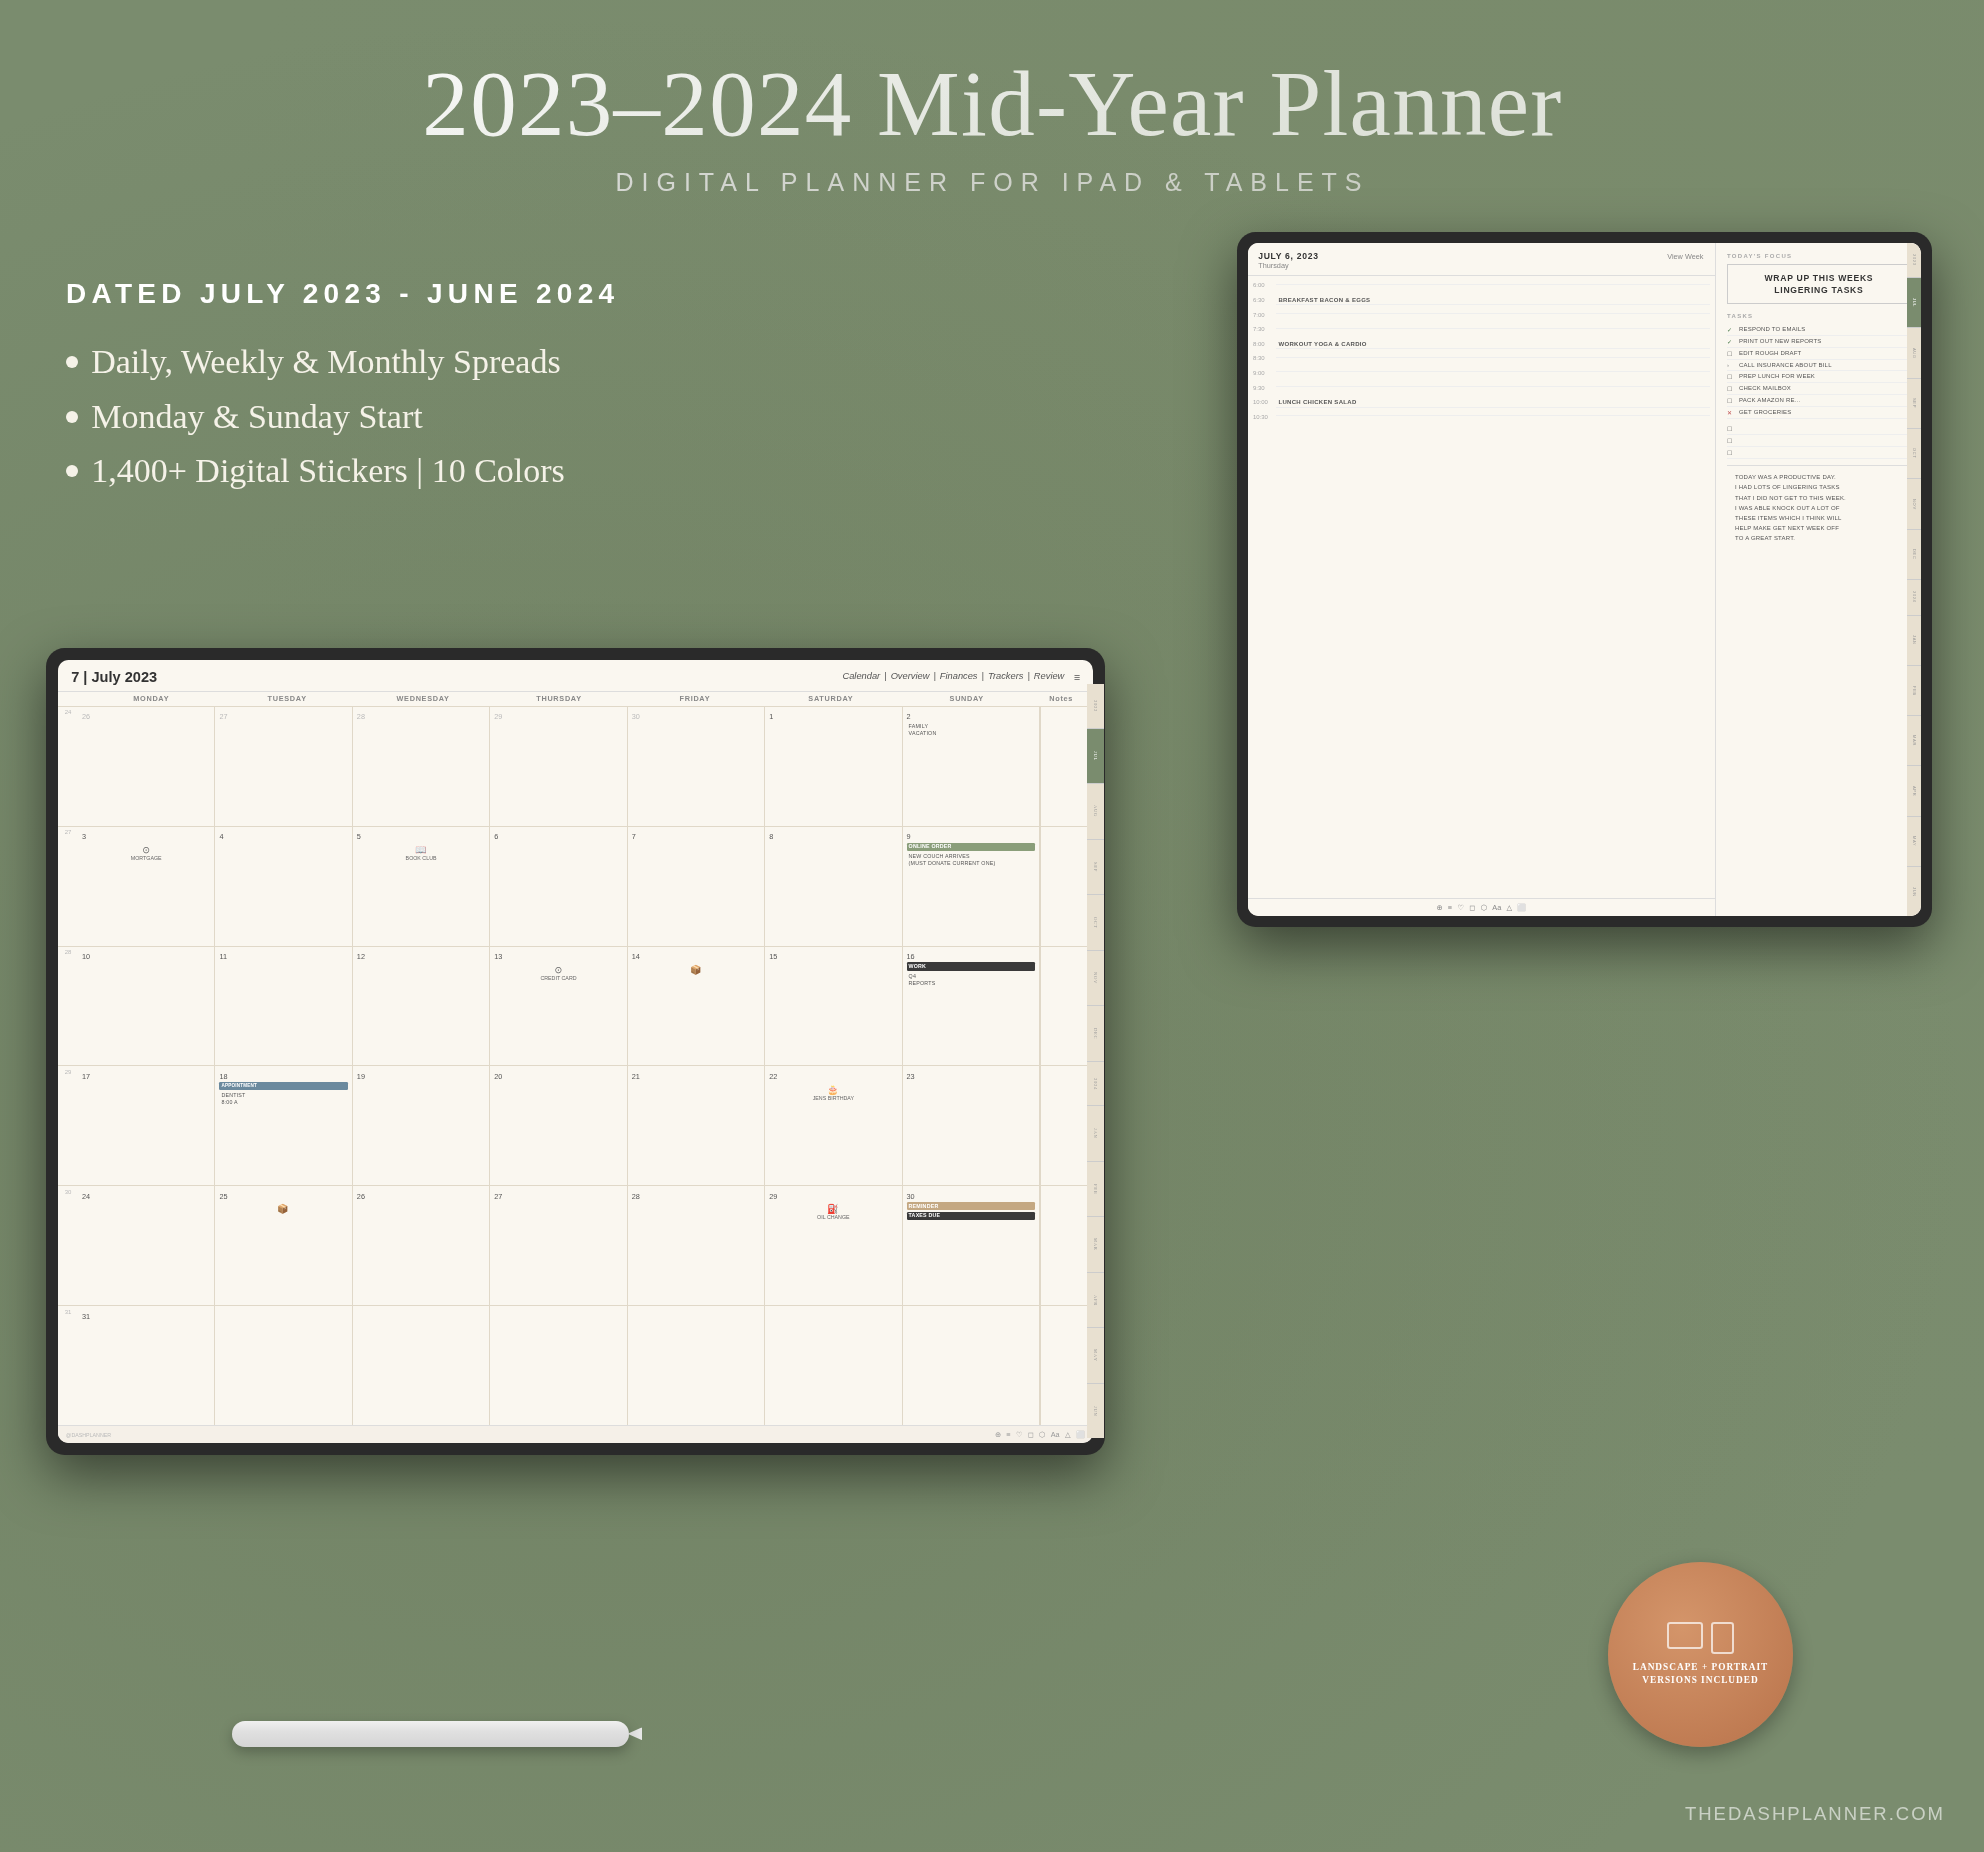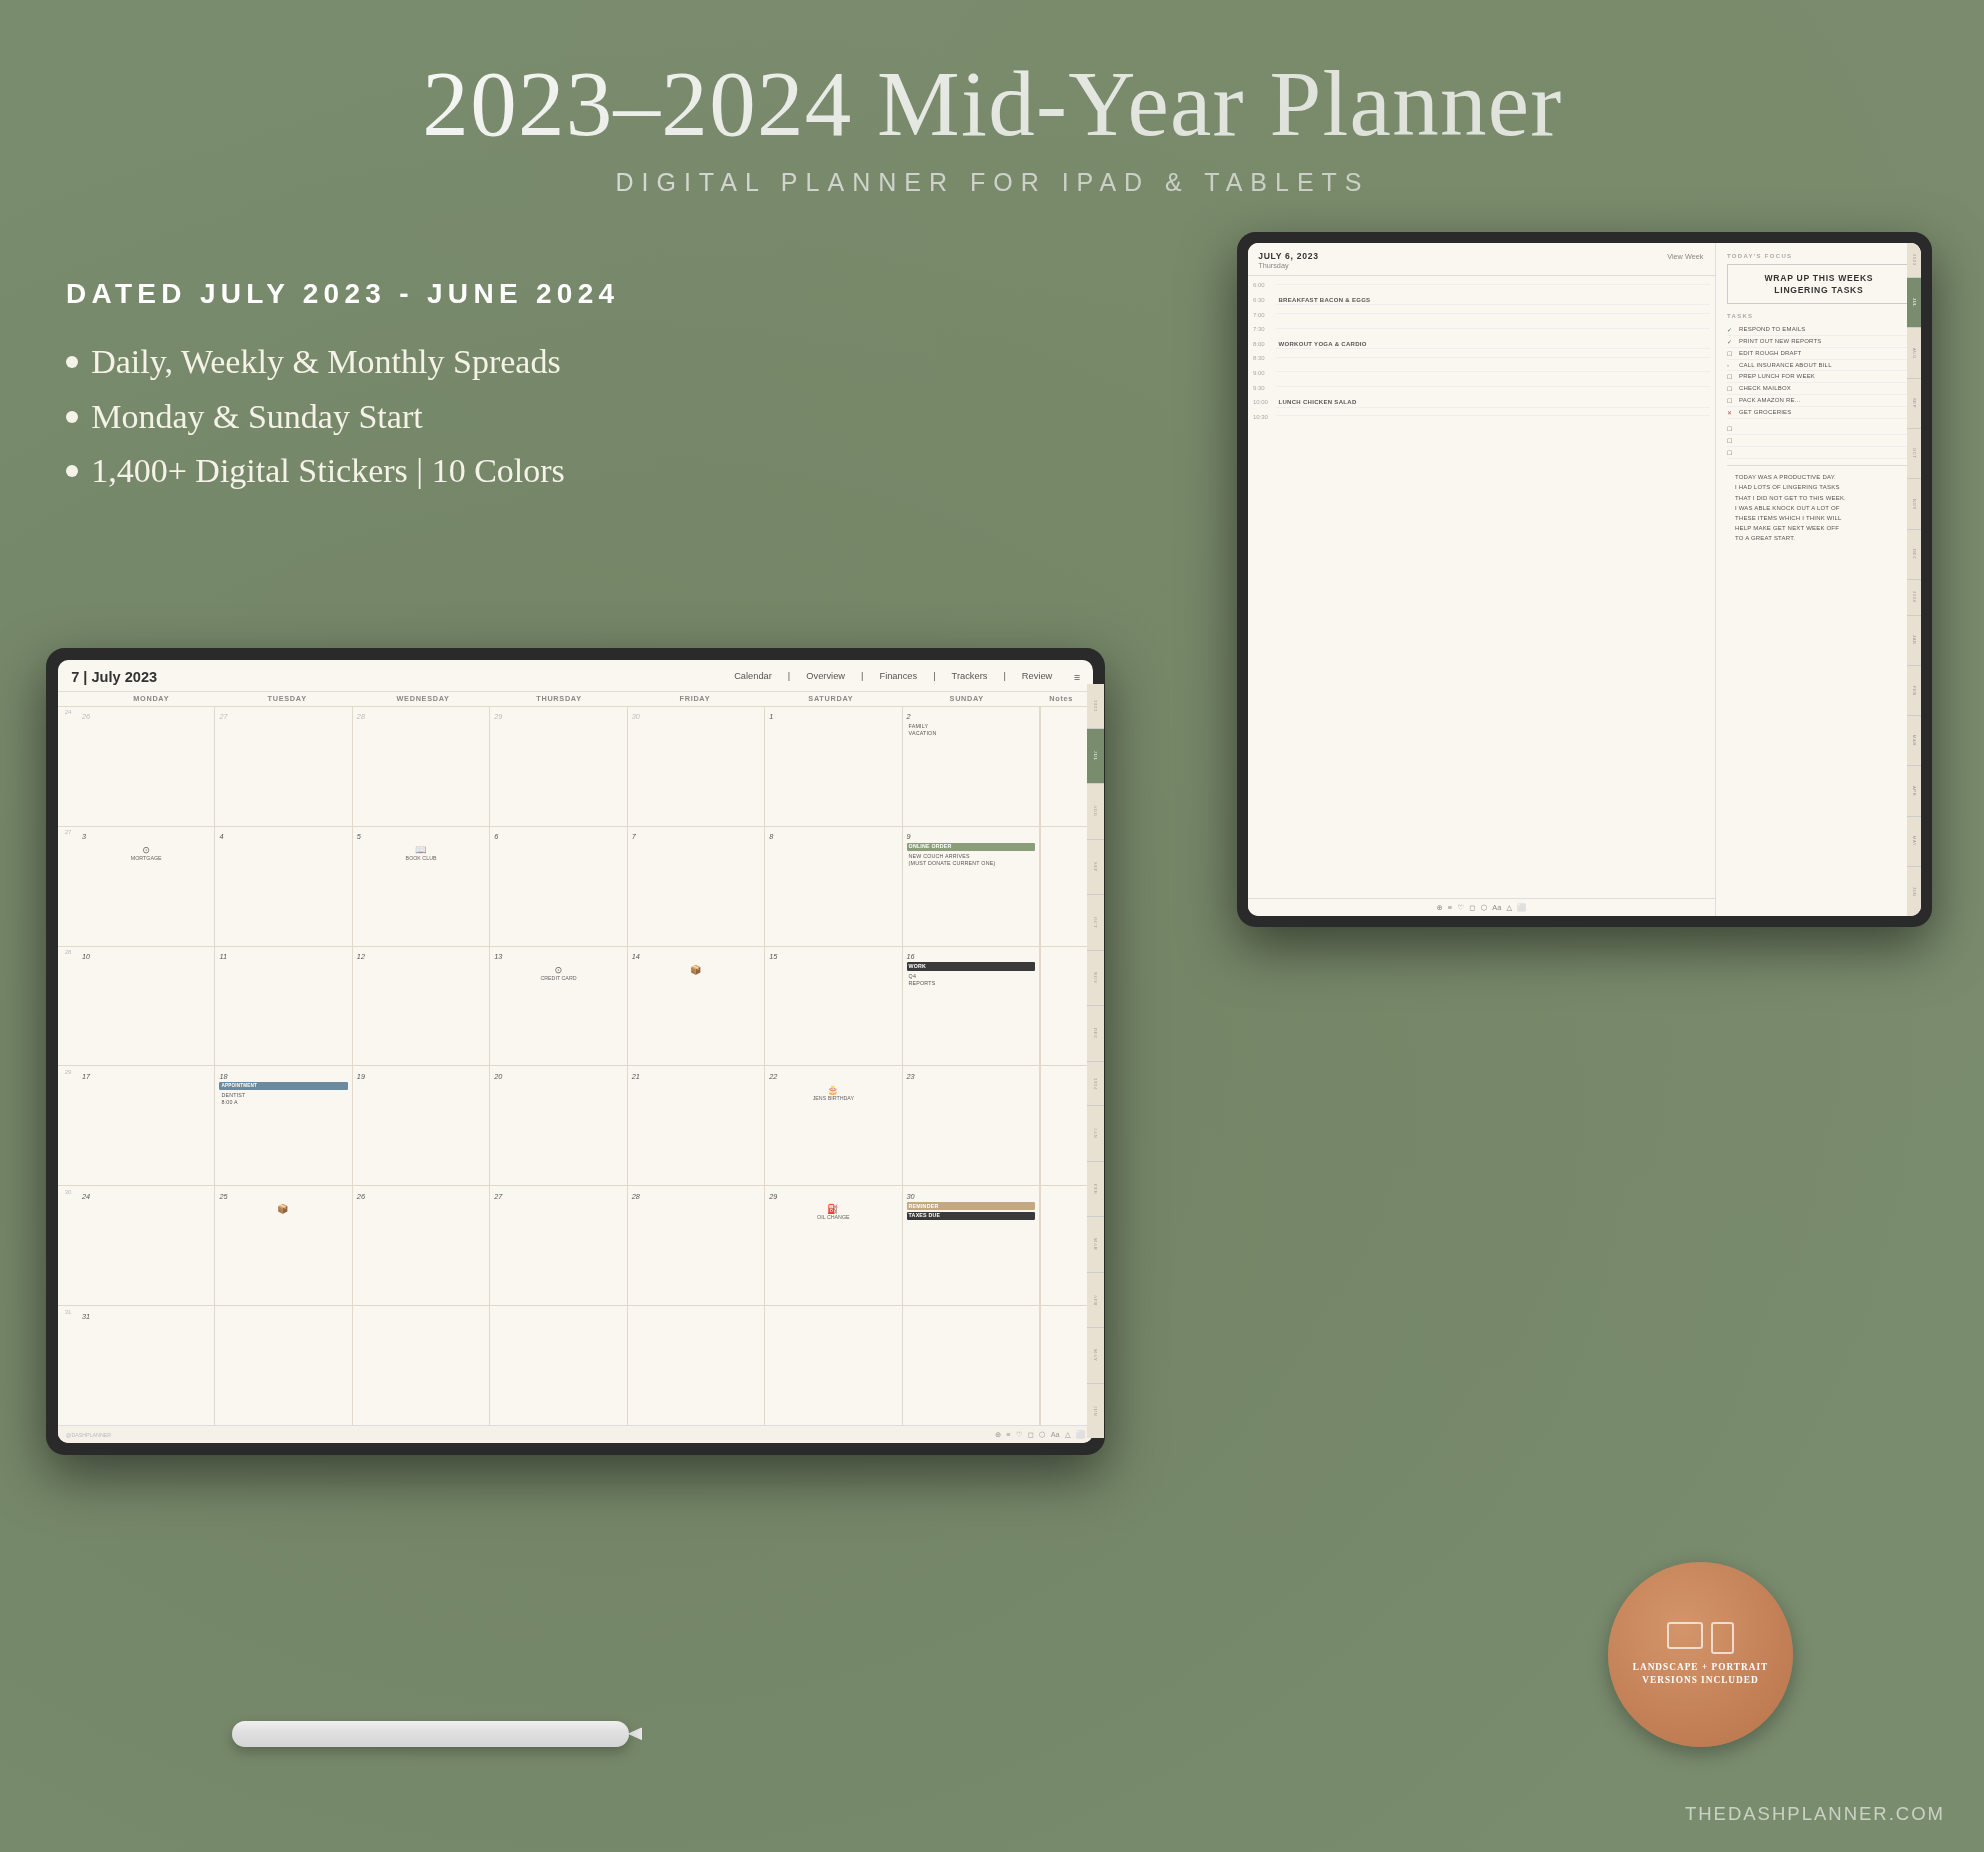--- a/index.html
+++ b/index.html
@@ -162,21 +162,22 @@
     .cal-month-title {
       font-size: 14.6px;
       font-weight: 600;
       color: #333;
     }
 
     .cal-nav {
       font-size: 9.3px;
       color: #555;
       display: flex;
-      gap: 16px;
+      gap: 4px;
+      font-style: italic;
     }
 
     .cal-nav span {
       cursor: pointer;
       font-weight: 500;
     }
 
     .cal-days-header {
       display: grid;
       grid-template-columns: 20px repeat(7, 1fr) 53px;
@@ -241,21 +242,20 @@
     }
 
     .cal-cell:last-child {
       border-right: none;
     }
 
     .cal-cell .date-num {
       font-size: 7.3px;
       font-weight: 500;
       color: #555;
-      font-style: italic;
     }
 
     .cal-cell.other-month .date-num {
       color: #bbb;
     }
 
     .cal-event {
       font-size: 5.3px;
       border-radius: 1.3px;
       padding: 0.7px 2px;

